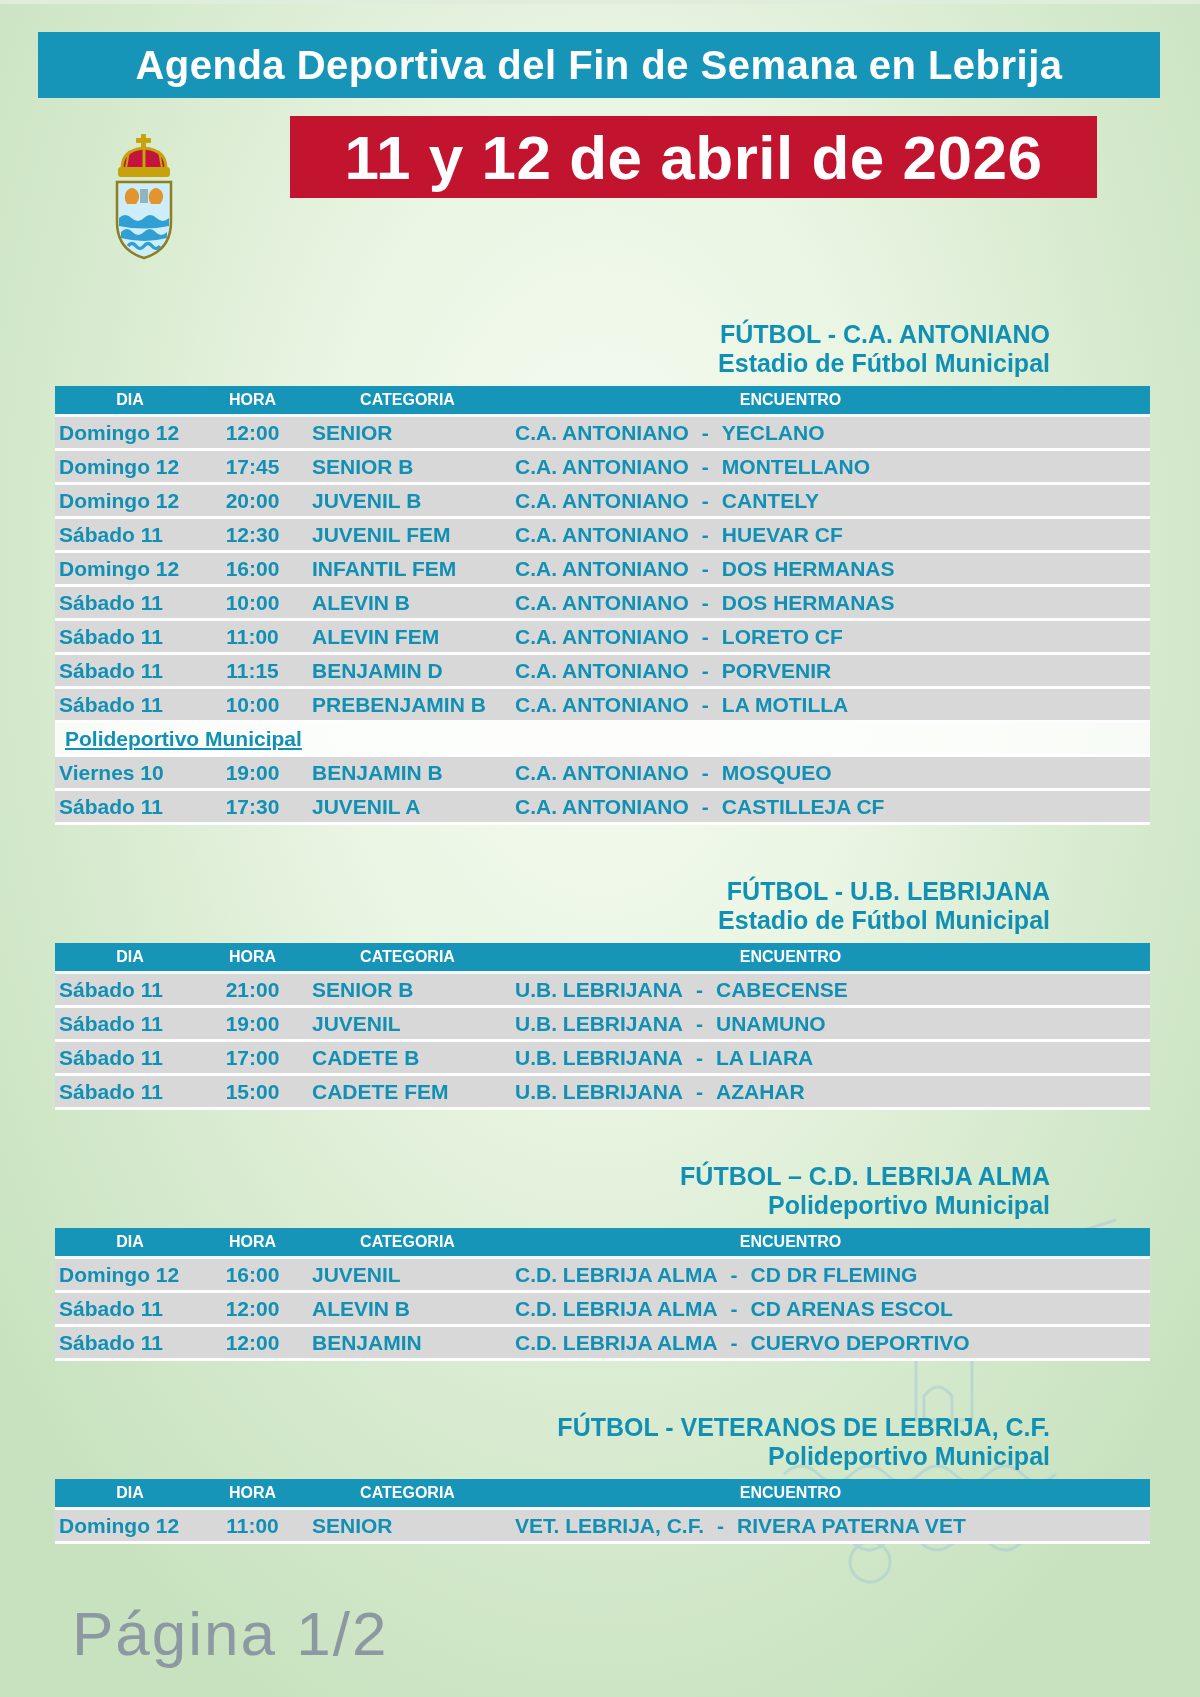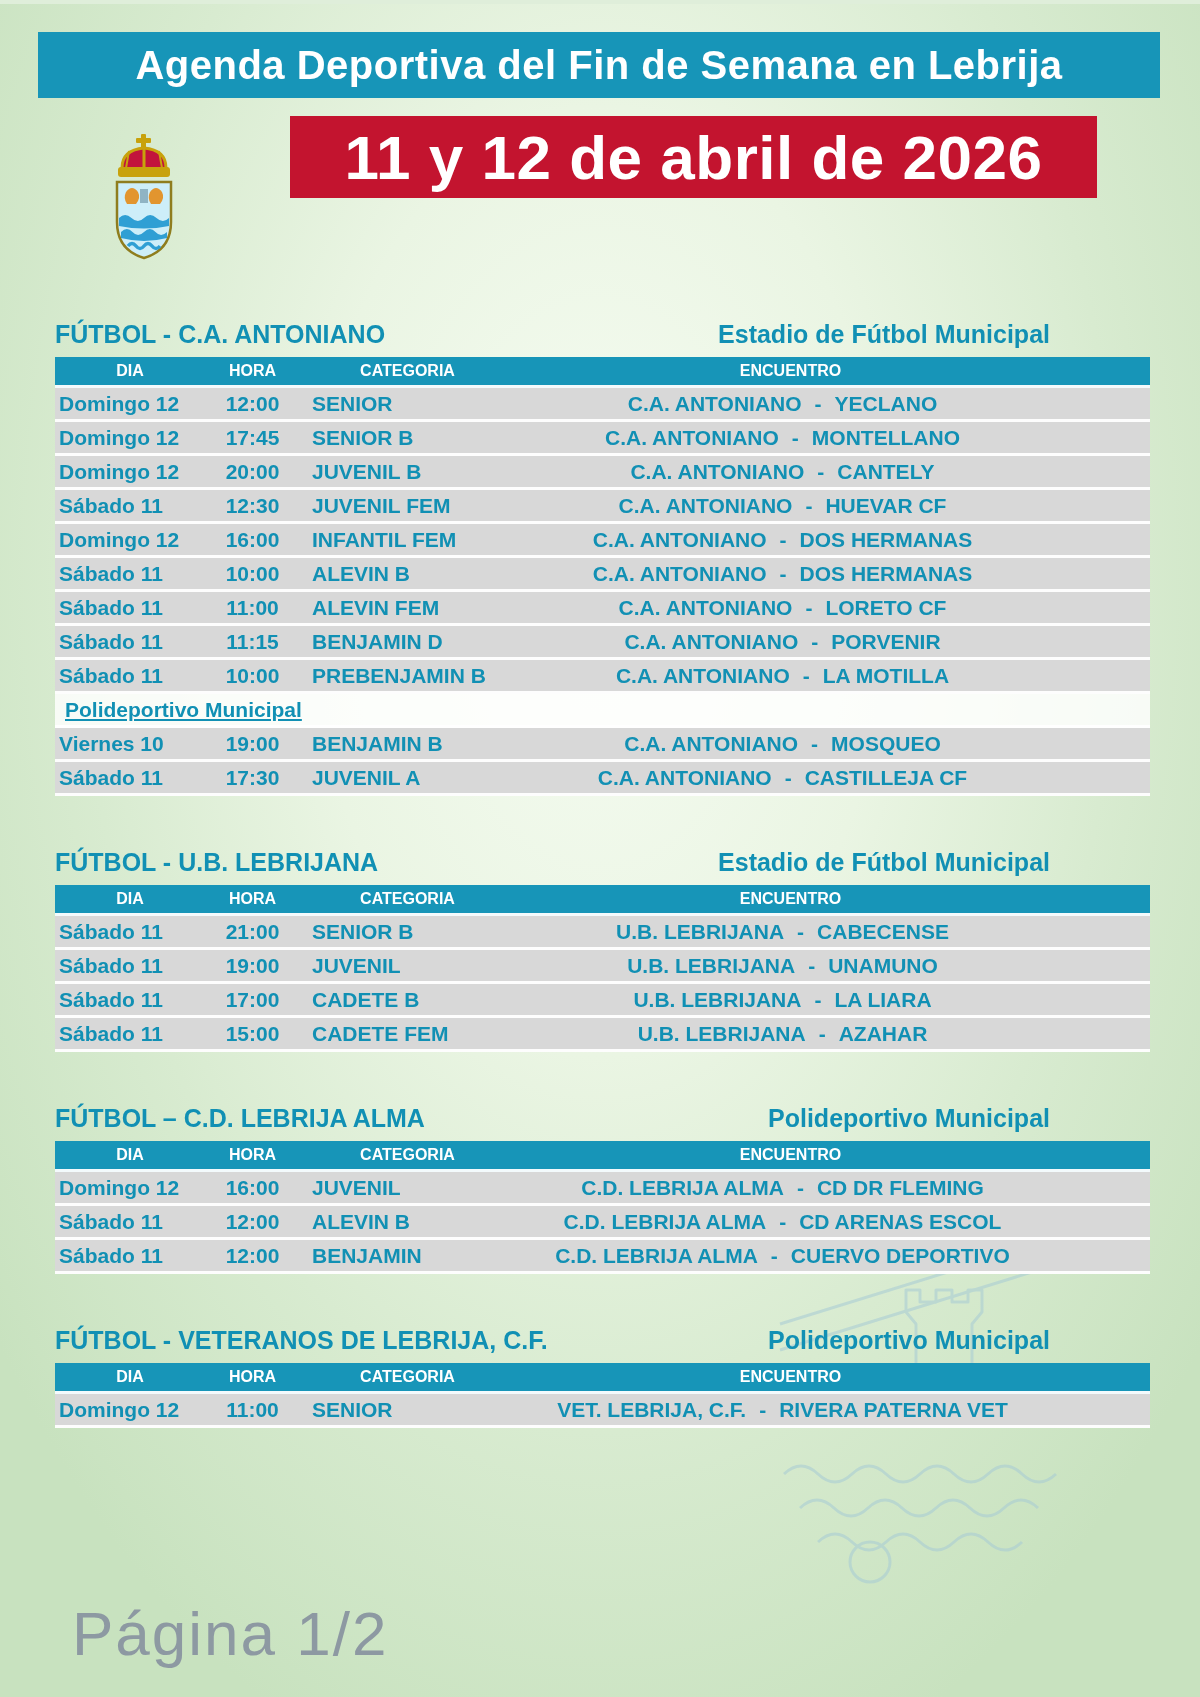--- a/index.html
+++ b/index.html
@@ -41,21 +41,21 @@
   .org-sub .bold { font-weight:bold; }
 
   
   .watermark { position:absolute; left:778px; top:1188px; z-index:1; }
 
   
   .content { position:absolute; left:55px; right:50px; top:316px; z-index:2; }
   .match-section { margin-bottom:52px; }
   .section-head {
     display:flex; justify-content:space-between; align-items:flex-end;
-    margin-bottom:8px; padding-right:100px;
+    margin-bottom:8px; padding-right:100px;flex-direction:column;
   }
   .section-title, .section-venue {
     font-size:25px; font-weight:bold; color:var(--text_teal,#1190b4); white-space:nowrap;
   }
 
   .trow {
     display:grid;
     grid-template-columns:150px 95px 215px 1fr;
     align-items:center;
     height:34px;
@@ -65,21 +65,21 @@
   .hcell {
     text-align:center; color:#fff; font-weight:bold; font-size:16px; white-space:nowrap;
   }
   .hcell.c3 { padding-right:84px; }
 
   .trow.data { background:var(--stripe_gray,#d8d8d8); }
   .cell { font-weight:bold; font-size:21px; color:var(--text_teal,#1190b4); white-space:nowrap; }
   .cell.c0 { padding-left:4px; }
   .cell.c1 { text-align:center; }
   .cell.c2 { padding-left:12px; }
-  .cell.c3 { display:flex; justify-content:center; align-items:center; padding-right:100px; }
+  .cell.c3 { display:flex; justify-content:flex-start; align-items:center; padding-right:100px; }
   .cell.c3 .sep { margin:0 13px; }
 
   .trow.subrow { background:rgba(255,255,255,.82); }
   .subhead-label {
     grid-column:1 / -1;
     padding-left:10px;
     font-weight:bold; font-size:21px;
     color:var(--text_teal,#1190b4);
     text-decoration:underline;
     white-space:nowrap;

